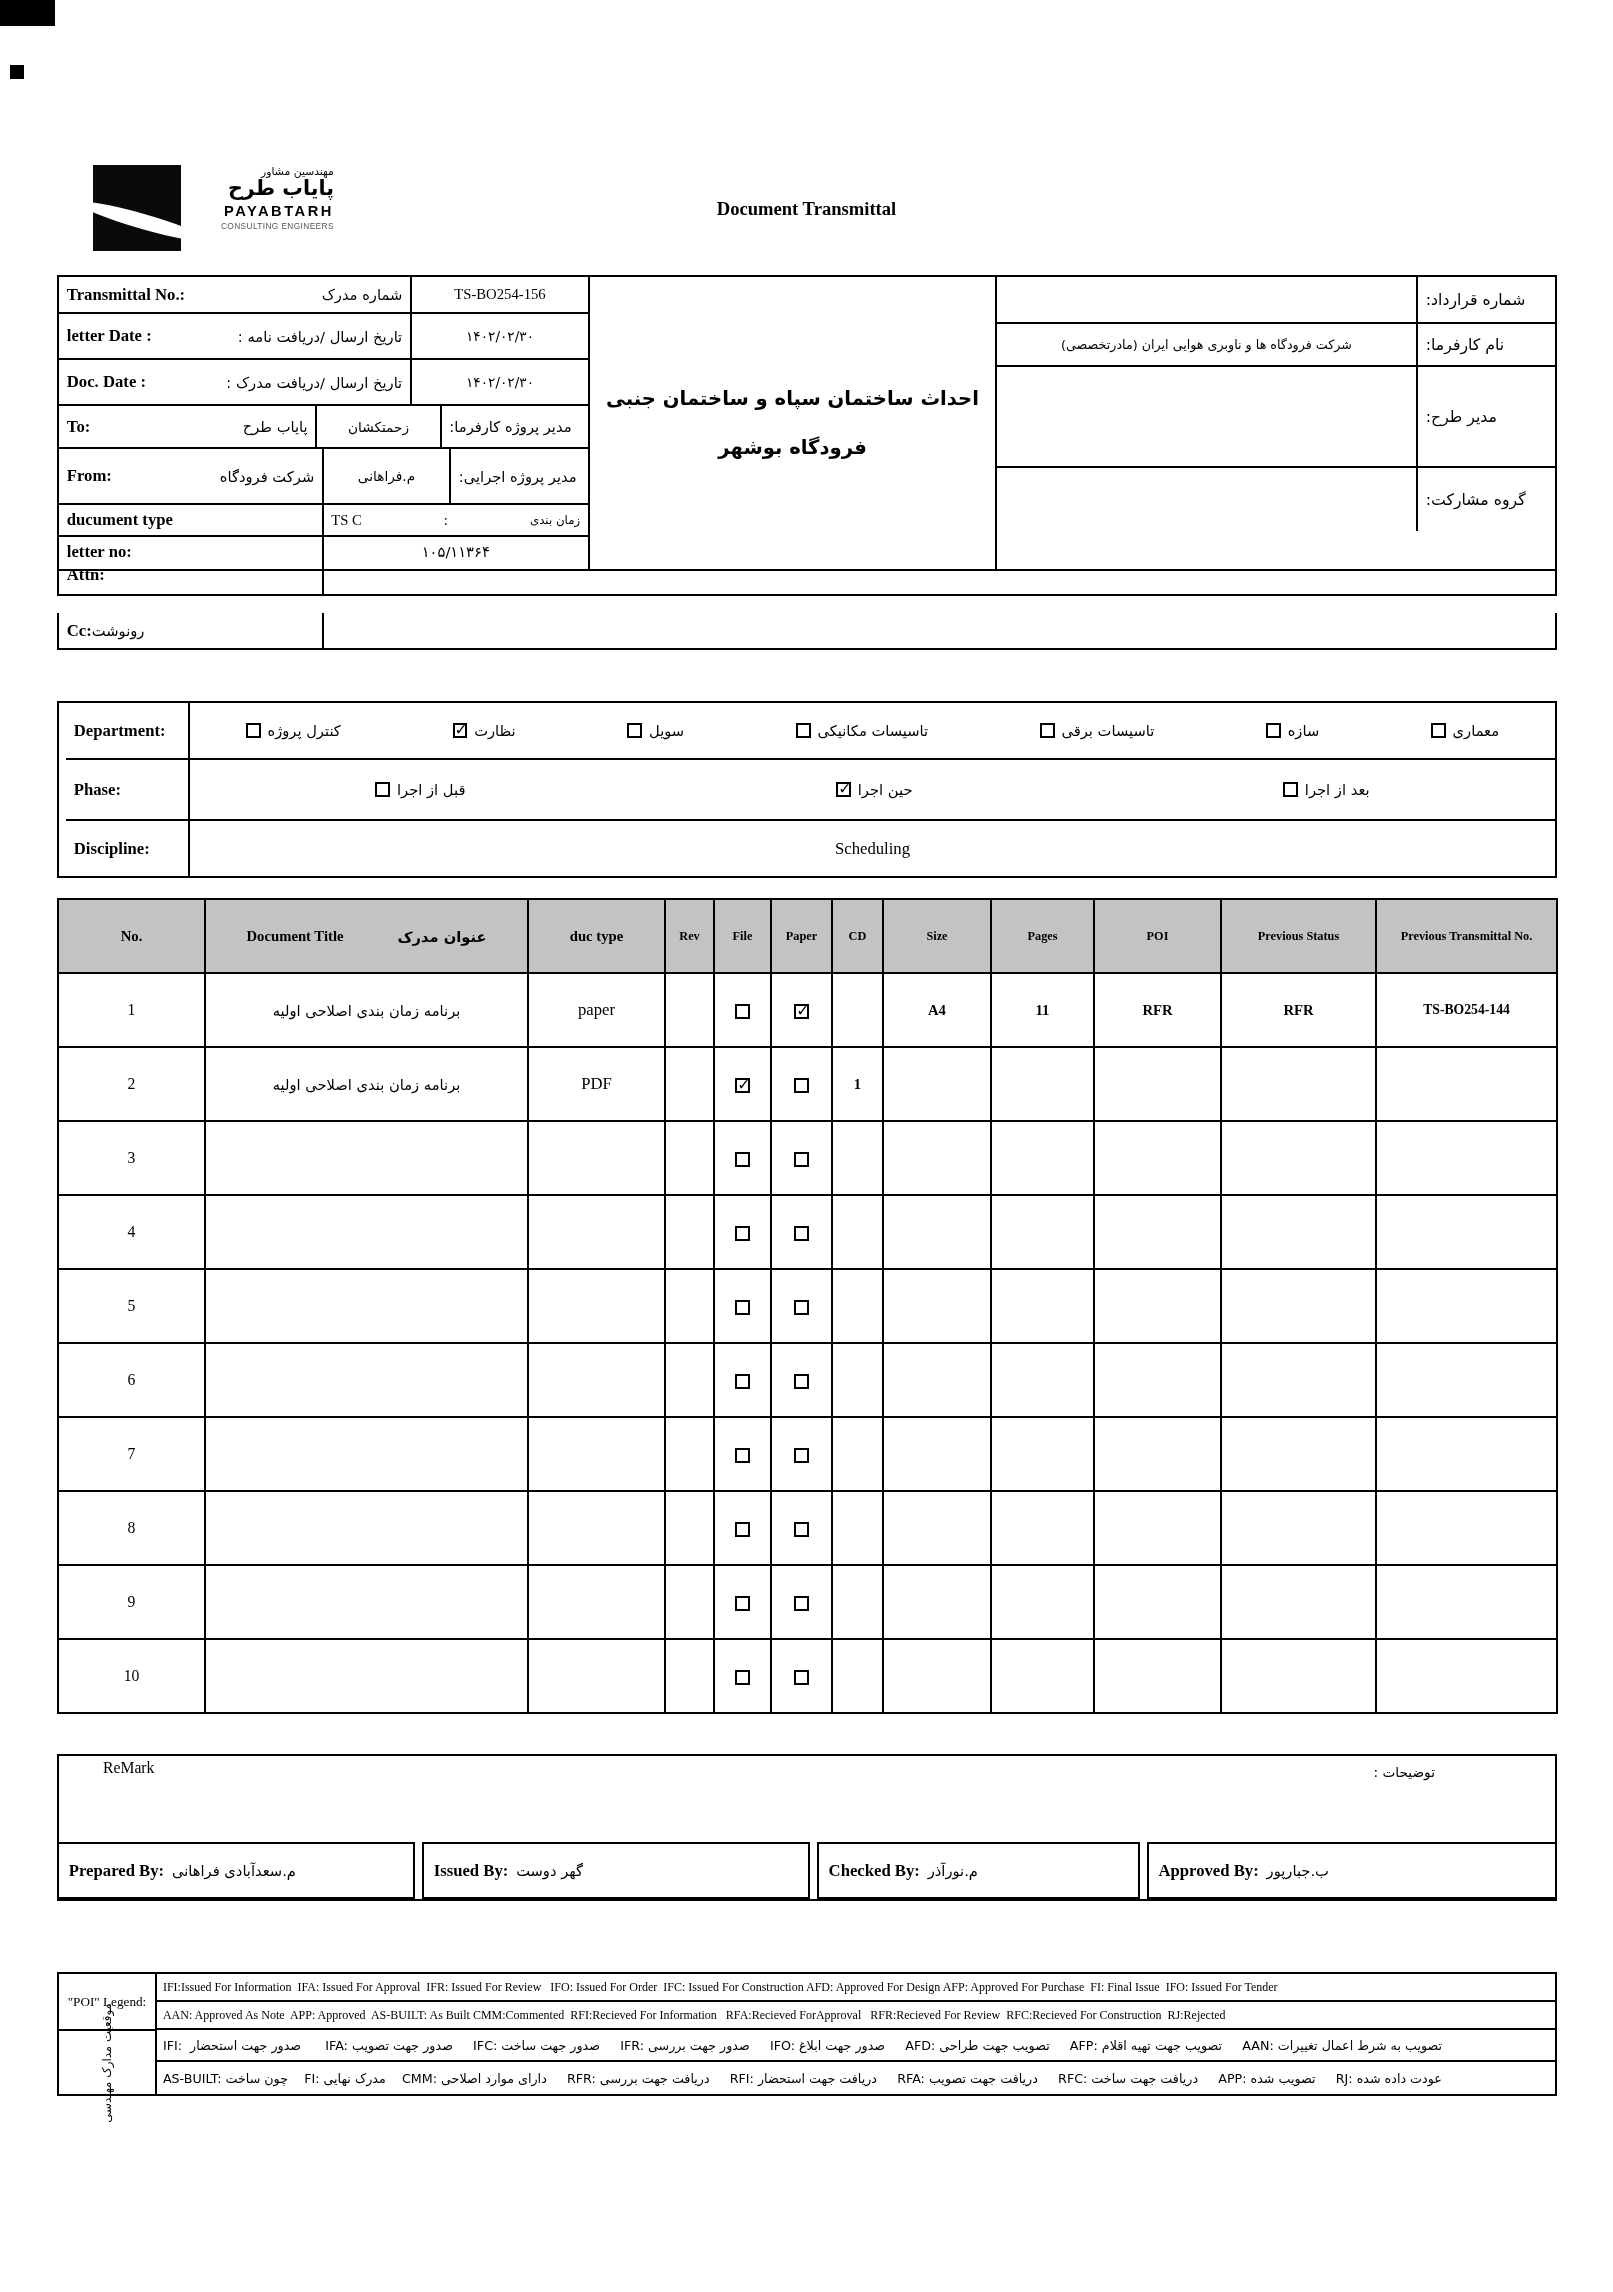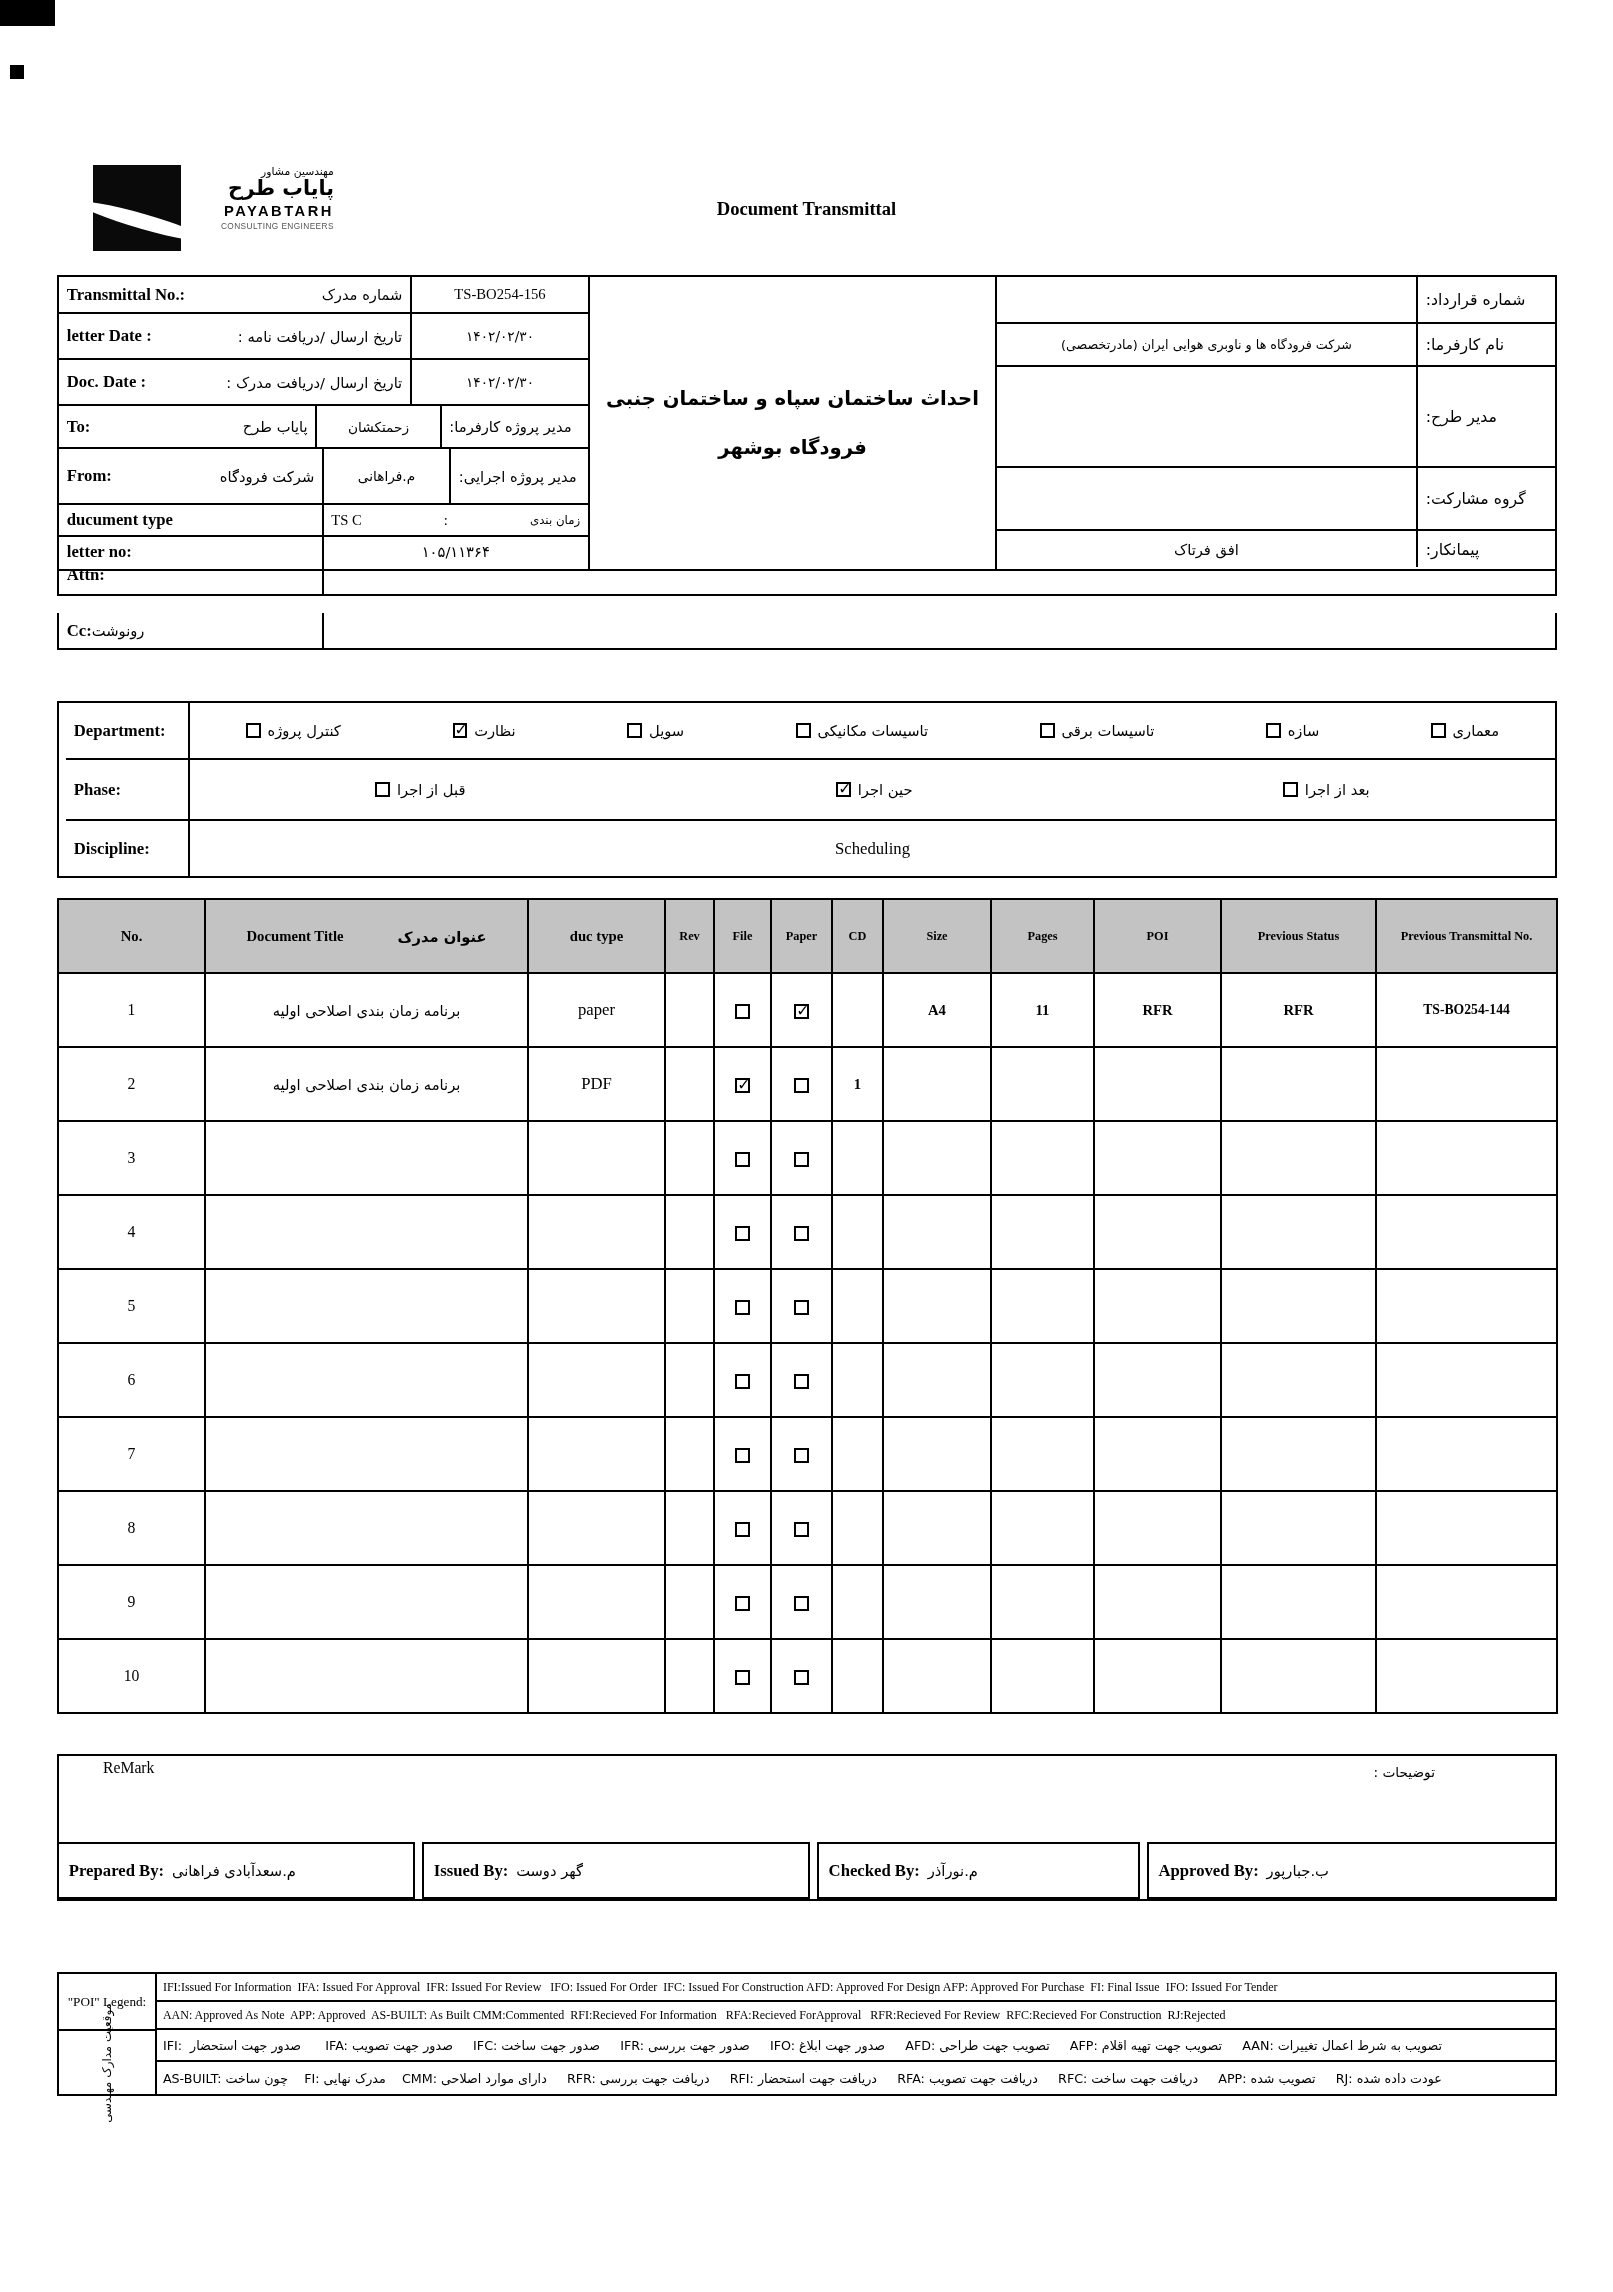--- a/index.html
+++ b/index.html
@@ -229,28 +229,20 @@
         <div class="cell" style="width:137px">
           <span class="fa rlab">مدیر طرح:</span>
         </div>
       </div>
       <div class="trow" style="height:63px">
         <div class="cell center" style="width:421px">
           <span class="fa sm"></span>
         </div>
         <div class="cell" style="width:137px">
           <span class="fa rlab">گروه مشارکت:</span>
-        </div>
-      </div>
-      <div class="trow" style="height:36px">
-        <div class="cell center" style="width:421px">
-          <span class="fa val">افق فرتاک</span>
-        </div>
-        <div class="cell" style="width:137px">
-          <span class="fa rlab">پیمانکار:</span>
         </div>
       </div>
     </div>
   </div>
 
   <div class="fullrow" style="top:555px;height:41px">
     <div class="flab">
         <span class="lab-en">Attn:</span>
       </div>
     <div class="fval cell" style="border-right:0">

